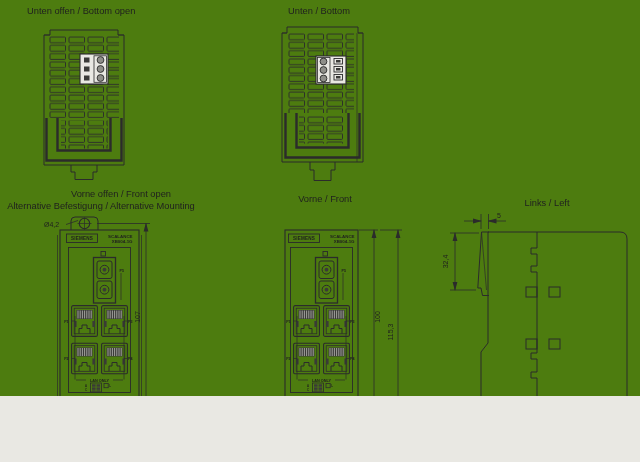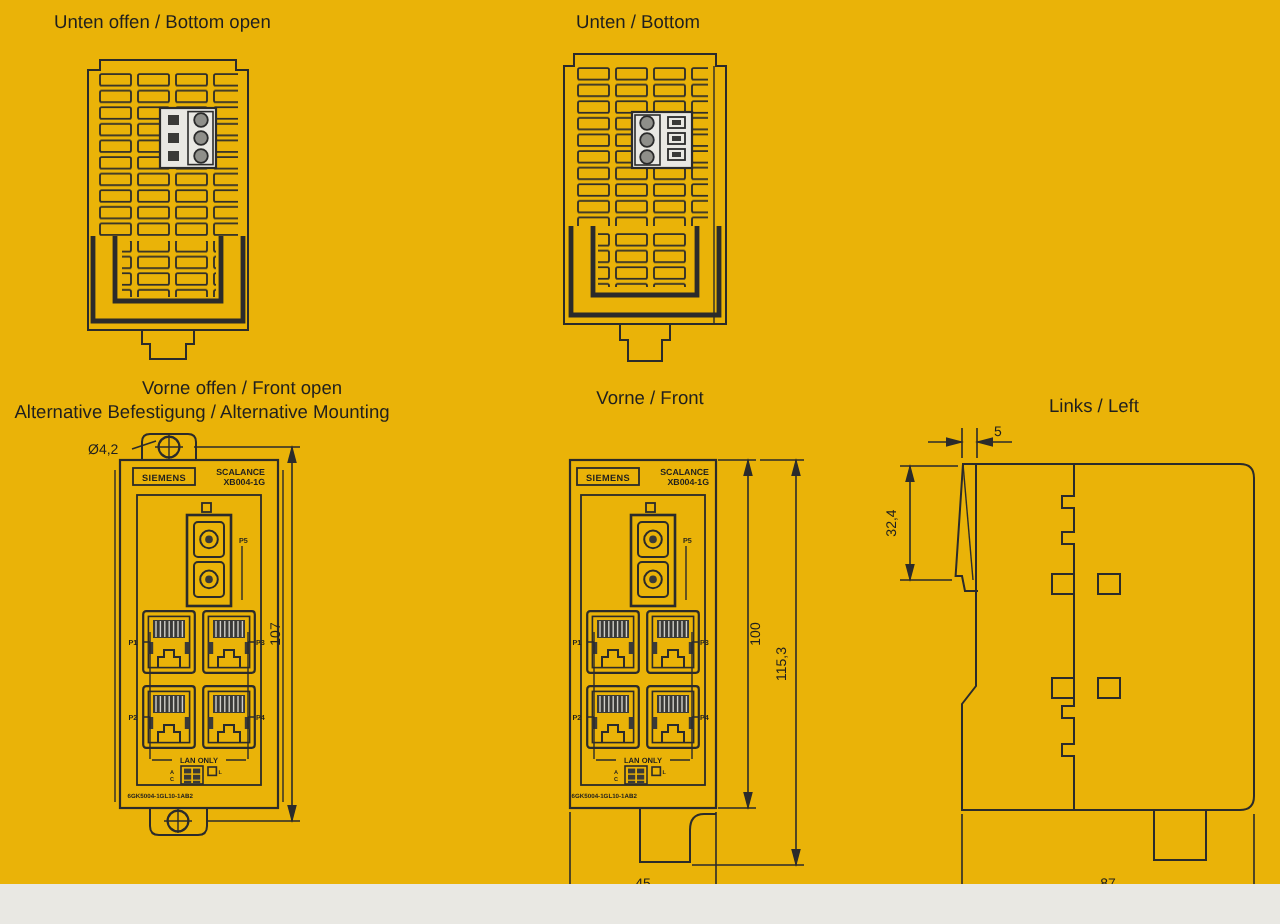--- a/index.html
+++ b/index.html
@@ -1,17 +1,17 @@
 <!DOCTYPE html>
 <html><head>
 <meta charset="utf-8">
 <style>
   html,body{margin:0;padding:0;}
   body{background:#e9e8e3;font-family:"Liberation Sans",sans-serif;}
-  .canvas{position:relative;width:640px;height:442px;background:#eab308;overflow:hidden;}
+  .canvas{position:relative;width:640px;height:396px;background:#4d7c0f;overflow:hidden;}
   svg{position:absolute;left:0;top:0;}
   text{fill:#1f1f1f;font-family:"Liberation Sans",sans-serif;}
   .title{font-size:9.3px;}
   .dim{font-size:7px;}
   .ln{stroke:#2b2b2b;fill:none;stroke-width:1;}
   .thin{stroke:#2b2b2b;fill:none;stroke-width:0.7;}
   .thick{stroke:#2b2b2b;fill:none;stroke-width:2.4;}
   .dimln{stroke:#2b2b2b;fill:none;stroke-width:0.8;}
 </style>
 </head>

